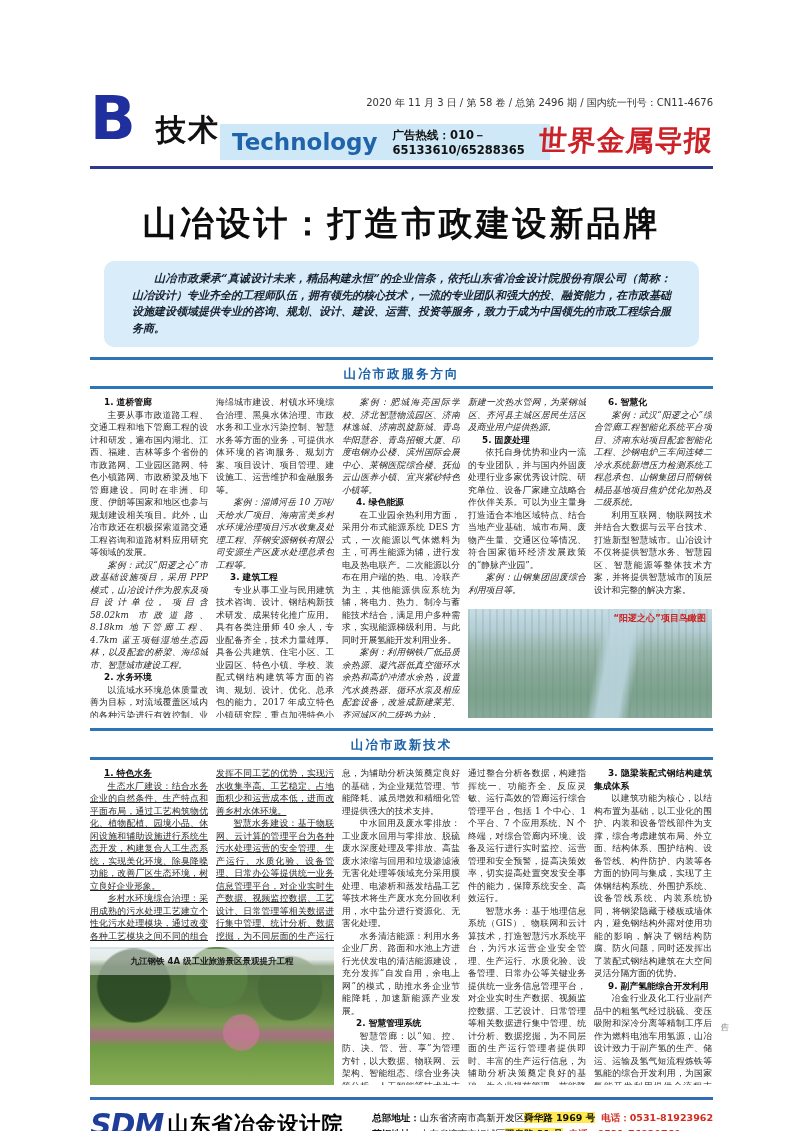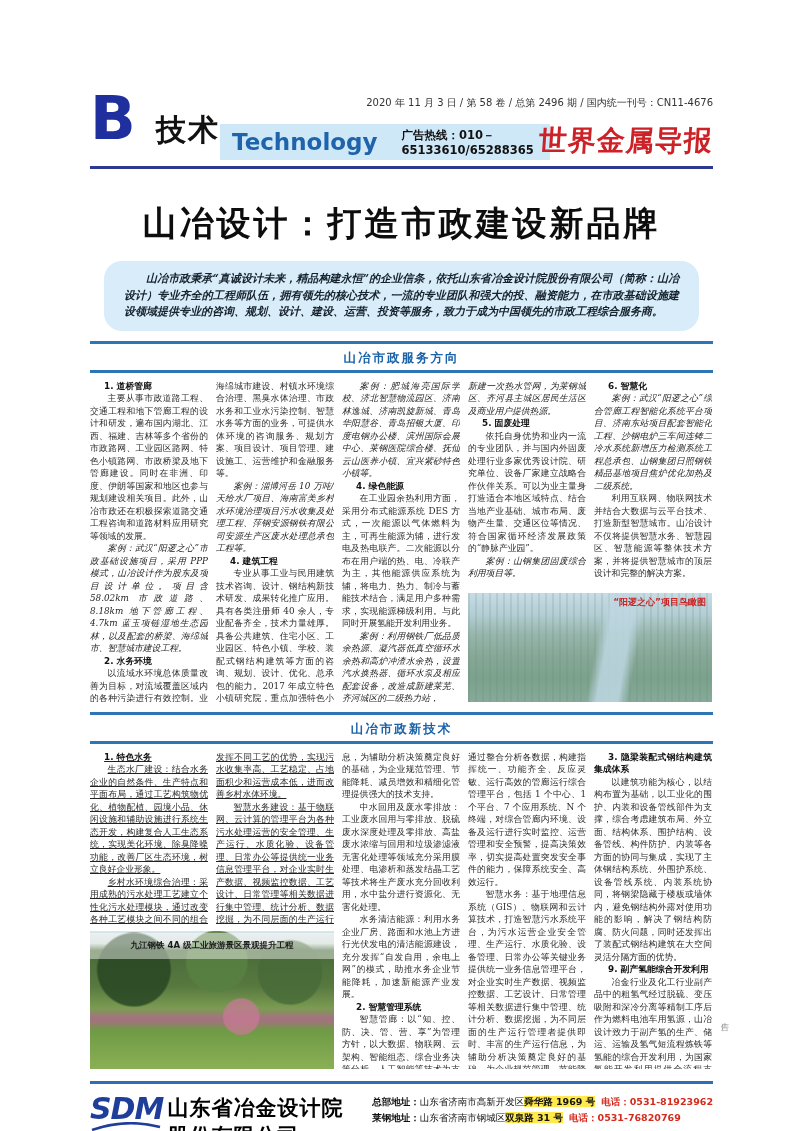--- a/index.html
+++ b/index.html
@@ -9,30 +9,30 @@
 
   
   .header{position:relative;height:72px;}
   .b-letter{position:absolute;left:0;top:-4px;font-family:"DejaVu Sans","Liberation Sans",sans-serif;
             font-size:60px;font-weight:800;color:#1f2f9e;line-height:1;}
   .sec-cn{position:absolute;left:66px;top:18px;font-family:"DejaVu Sans",sans-serif;
           font-size:30px;font-weight:800;color:#111;letter-spacing:2px;}
   .date-line{position:absolute;right:0;top:4px;font-size:10px;color:#333;font-family:"DejaVu Sans",sans-serif;}
   .tech-band{position:absolute;left:130px;top:32px;width:330px;height:36px;background:#cfe8f7;
              display:flex;align-items:center;padding-left:12px;box-sizing:border-box;}
-  .tech-en{font-family:"DejaVu Sans",sans-serif;font-size:23px;font-weight:700;color:#1f64ab;margin-right:24px;}
+  .tech-en{font-family:"DejaVu Sans",sans-serif;font-size:23px;font-weight:700;color:#1f64ab;margin-right:15px;}
   .hotline{font-size:11.5px;font-weight:700;color:#111;font-family:"DejaVu Sans",sans-serif;}
   .masthead{position:absolute;right:0;top:30px;font-size:28px;font-weight:900;color:#cc2127;
             letter-spacing:1px;font-family:"DejaVu Serif",serif;transform:skewX(-4deg);}
   .header-rule{height:3px;background:#2b3990;margin-top:2px;}
 
   
   .headline{margin-top:32px;text-align:center;font-size:34px;font-weight:900;color:#0d0d0d;
             letter-spacing:3px;font-family:"DejaVu Serif",serif;}
-  .intro-box{margin:14px 14px 0 14px;background:#d8edf9;border-radius:18px;padding:10px 20px;}
+  .intro-box{margin:14px 14px 0 14px;background:#d8edf9;border-radius:10px;padding:10px 28px;}
   .intro-box p{margin:0;font-size:11px;line-height:16.5px;color:#16222e;font-style:italic;
                text-align:justify;text-indent:2em;font-weight:600;}
 
   
   .sec-bar{margin-top:10px;border-top:3px solid #2e75b6;border-bottom:3px solid #2e75b6;
            text-align:center;padding:3px 0;}
   .sec-bar span{font-family:"DejaVu Sans",sans-serif;font-size:12.5px;font-weight:800;color:#1b62a8;letter-spacing:2px;}
 
   
   .sec-body{display:flex;gap:8px;margin-top:7px;}
@@ -117,21 +117,21 @@
       <div class="col">
           <p class="para sub">1. 道桥管廊</p>
           <p class="para body">主要从事市政道路工程、交通工程和地下管廊工程的设计和研发，遍布国内湖北、江西、福建、吉林等多个省份的市政路网、工业园区路网、特色小镇路网、市政桥梁及地下管廊建设。同时在非洲、印度、伊朗等国家和地区也参与规划建设相关项目。此外，山冶市政还在积极探索道路交通工程咨询和道路材料应用研究等领域的发展。</p>
           <p class="para case">案例：武汉“阳逻之心”市政基础设施项目，采用 PPP 模式，山冶设计作为股东及项目设计单位。项目含 58.02km 市政道路、8.18km 地下管廊工程、4.7km 蓝玉项链湿地生态园林，以及配套的桥梁、海绵城市、智慧城市建设工程。</p>
           <p class="para sub">2. 水务环境</p>
           <p class="para body">以流域水环境总体质量改善为目标，对流域覆盖区域内的各种污染进行有效控制。业务范围包括：流域水环境治理、</p>
         </div>
       <div class="col">
           <p class="para cont">海绵城市建设、村镇水环境综合治理、黑臭水体治理、市政水务和工业水污染控制、智慧水务等方面的业务，可提供水体环境的咨询服务、规划方案、项目设计、项目管理、建设施工、运营维护和金融服务等。</p>
           <p class="para case">案例：淄博河岳 10 万吨/天给水厂项目、海南富美乡村水环境治理项目污水收集及处理工程、萍钢安源钢铁有限公司安源生产区废水处理总承包工程等。</p>
-          <p class="para sub">4. 建筑工程</p>
+          <p class="para sub">3. 建筑工程</p>
           <p class="para body">专业从事工业与民用建筑技术咨询、设计、钢结构新技术研发、成果转化推广应用。具有各类注册师 40 余人，专业配备齐全，技术力量雄厚。具备公共建筑、住宅小区、工业园区、特色小镇、学校、装配式钢结构建筑等方面的咨询、规划、设计、优化、总承包的能力。2017 年成立特色小镇研究院，重点加强特色小镇、城市片区的项目开发。</p>
         </div>
       <div class="col">
           <p class="para case">案例：肥城海亮国际学校、济北智慧物流园区、济南林逸城、济南凯旋新城、青岛华阳慧谷、青岛招银大厦、印度电钢办公楼、滨州国际会展中心、莱钢医院综合楼、抚仙云山医养小镇、宜兴紫砂特色小镇等。</p>
           <p class="para sub">4. 绿色能源</p>
           <p class="para body">在工业园余热利用方面，采用分布式能源系统 DES 方式，一次能源以气体燃料为主，可再生能源为辅，进行发电及热电联产。二次能源以分布在用户端的热、电、冷联产为主，其他能源供应系统为辅，将电力、热力、制冷与蓄能技术结合，满足用户多种需求，实现能源梯级利用。与此同时开展氢能开发利用业务。</p>
           <p class="para case">案例：利用钢铁厂低品质余热源、凝汽器低真空循环水余热和高炉冲渣水余热，设置汽水换热器、循环水泵及相应配套设备，改造成新建莱芜、齐河城区的二级热力站，</p>
         </div>
       <div class="right-group">
         <div class="cols2">

